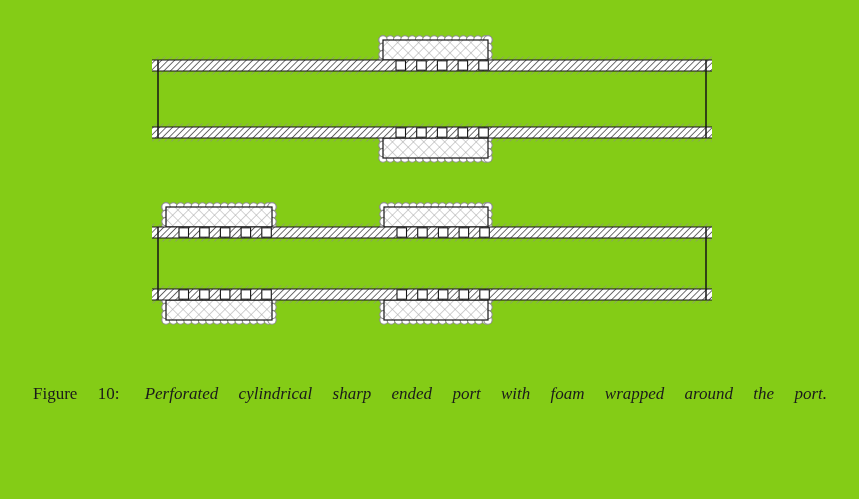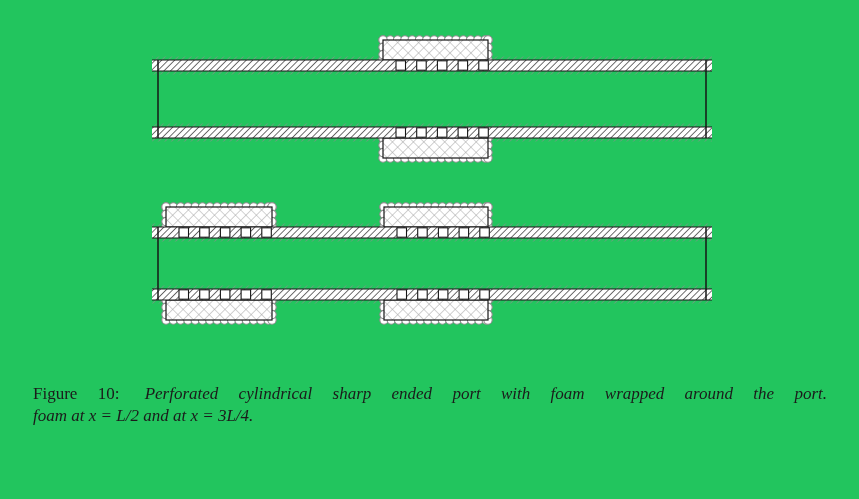--- a/index.html
+++ b/index.html
@@ -1,19 +1,19 @@
 <!DOCTYPE html>
 <html><head>
 <meta charset="utf-8">
 <style>
   html,body{margin:0;padding:0;background:#ffffff;}
   .page{
     position:relative;
     width:859px;height:499px;
-    background:#22c55e;
+    background:#84cc16;
     overflow:hidden;
     font-family:"Liberation Serif","DejaVu Serif",serif;
   }
   .figure-svg{position:absolute;left:0;top:0;}
   .caption{
     position:absolute;
     left:33px;top:383px;width:794px;
     font-size:17px;line-height:22px;
     color:#1b1b1b;
   }
@@ -343,16 +343,15 @@
         <rect x="438.4" y="289.8" width="9.5" height="9.4" fill="#ffffff" stroke="#161616" stroke-width="1.1"></rect>
         <rect x="459.1" y="289.8" width="9.5" height="9.4" fill="#ffffff" stroke="#161616" stroke-width="1.1"></rect>
         <rect x="479.8" y="289.8" width="9.5" height="9.4" fill="#ffffff" stroke="#161616" stroke-width="1.1"></rect>
         <line x1="158" y1="227" x2="158" y2="300" stroke="#161616" stroke-width="1.5"></line>
         <line x1="706" y1="227" x2="706" y2="300" stroke="#161616" stroke-width="1.5"></line>
       </g>
     </svg>
 
   <div class="caption">
     <div class="cap-line cap-just"><span class="cap-label">Figure 10:</span> <span class="cap-italic">Perforated cylindrical sharp ended port with foam wrapped around the port.</span></div>
-    <div class="cap-line cap-italic">foam at x = L/2 and at x = 3L/4.</div>
   </div>
 
 </div>
 
 </body></html>

